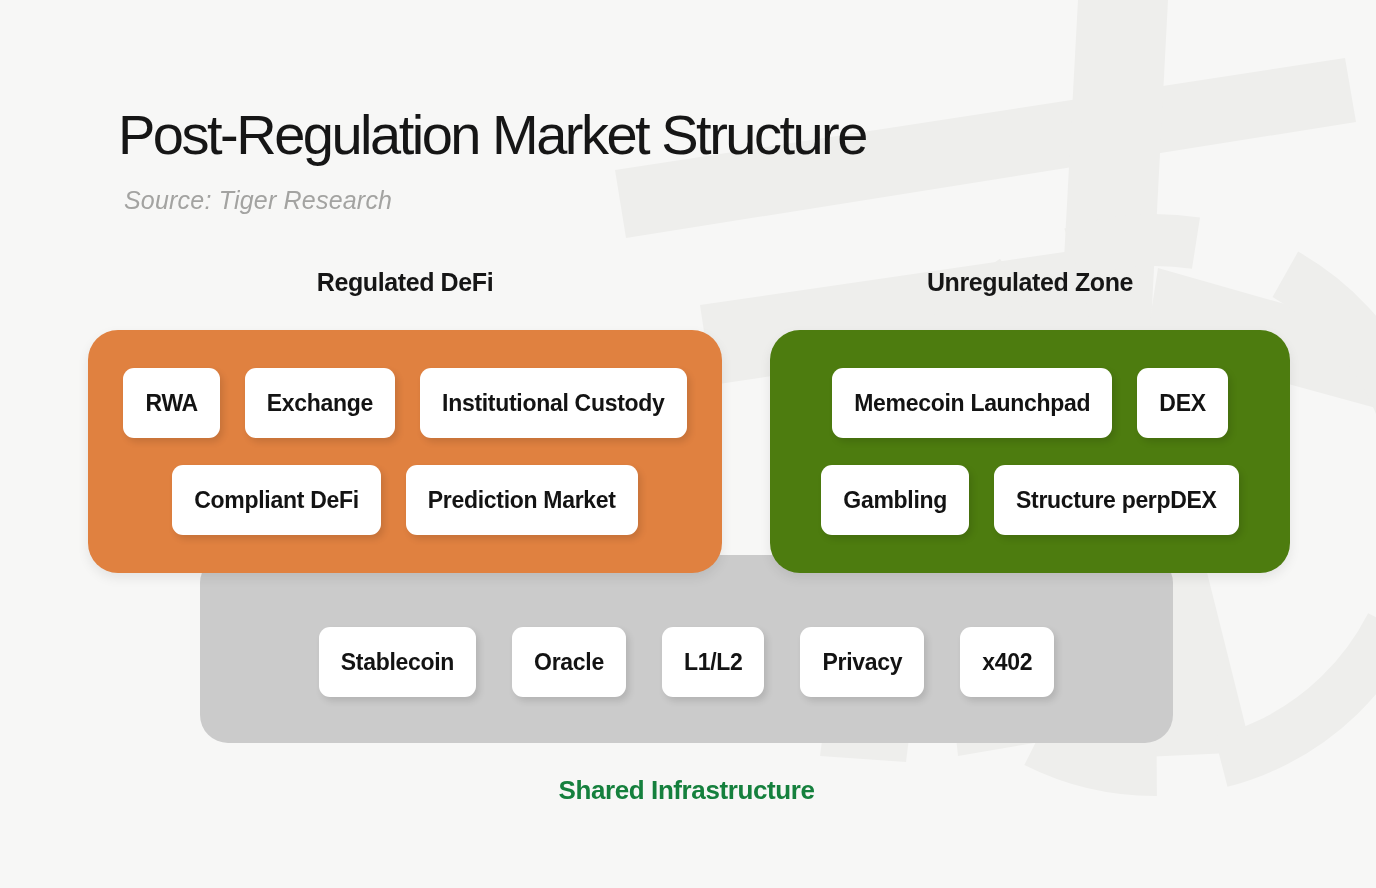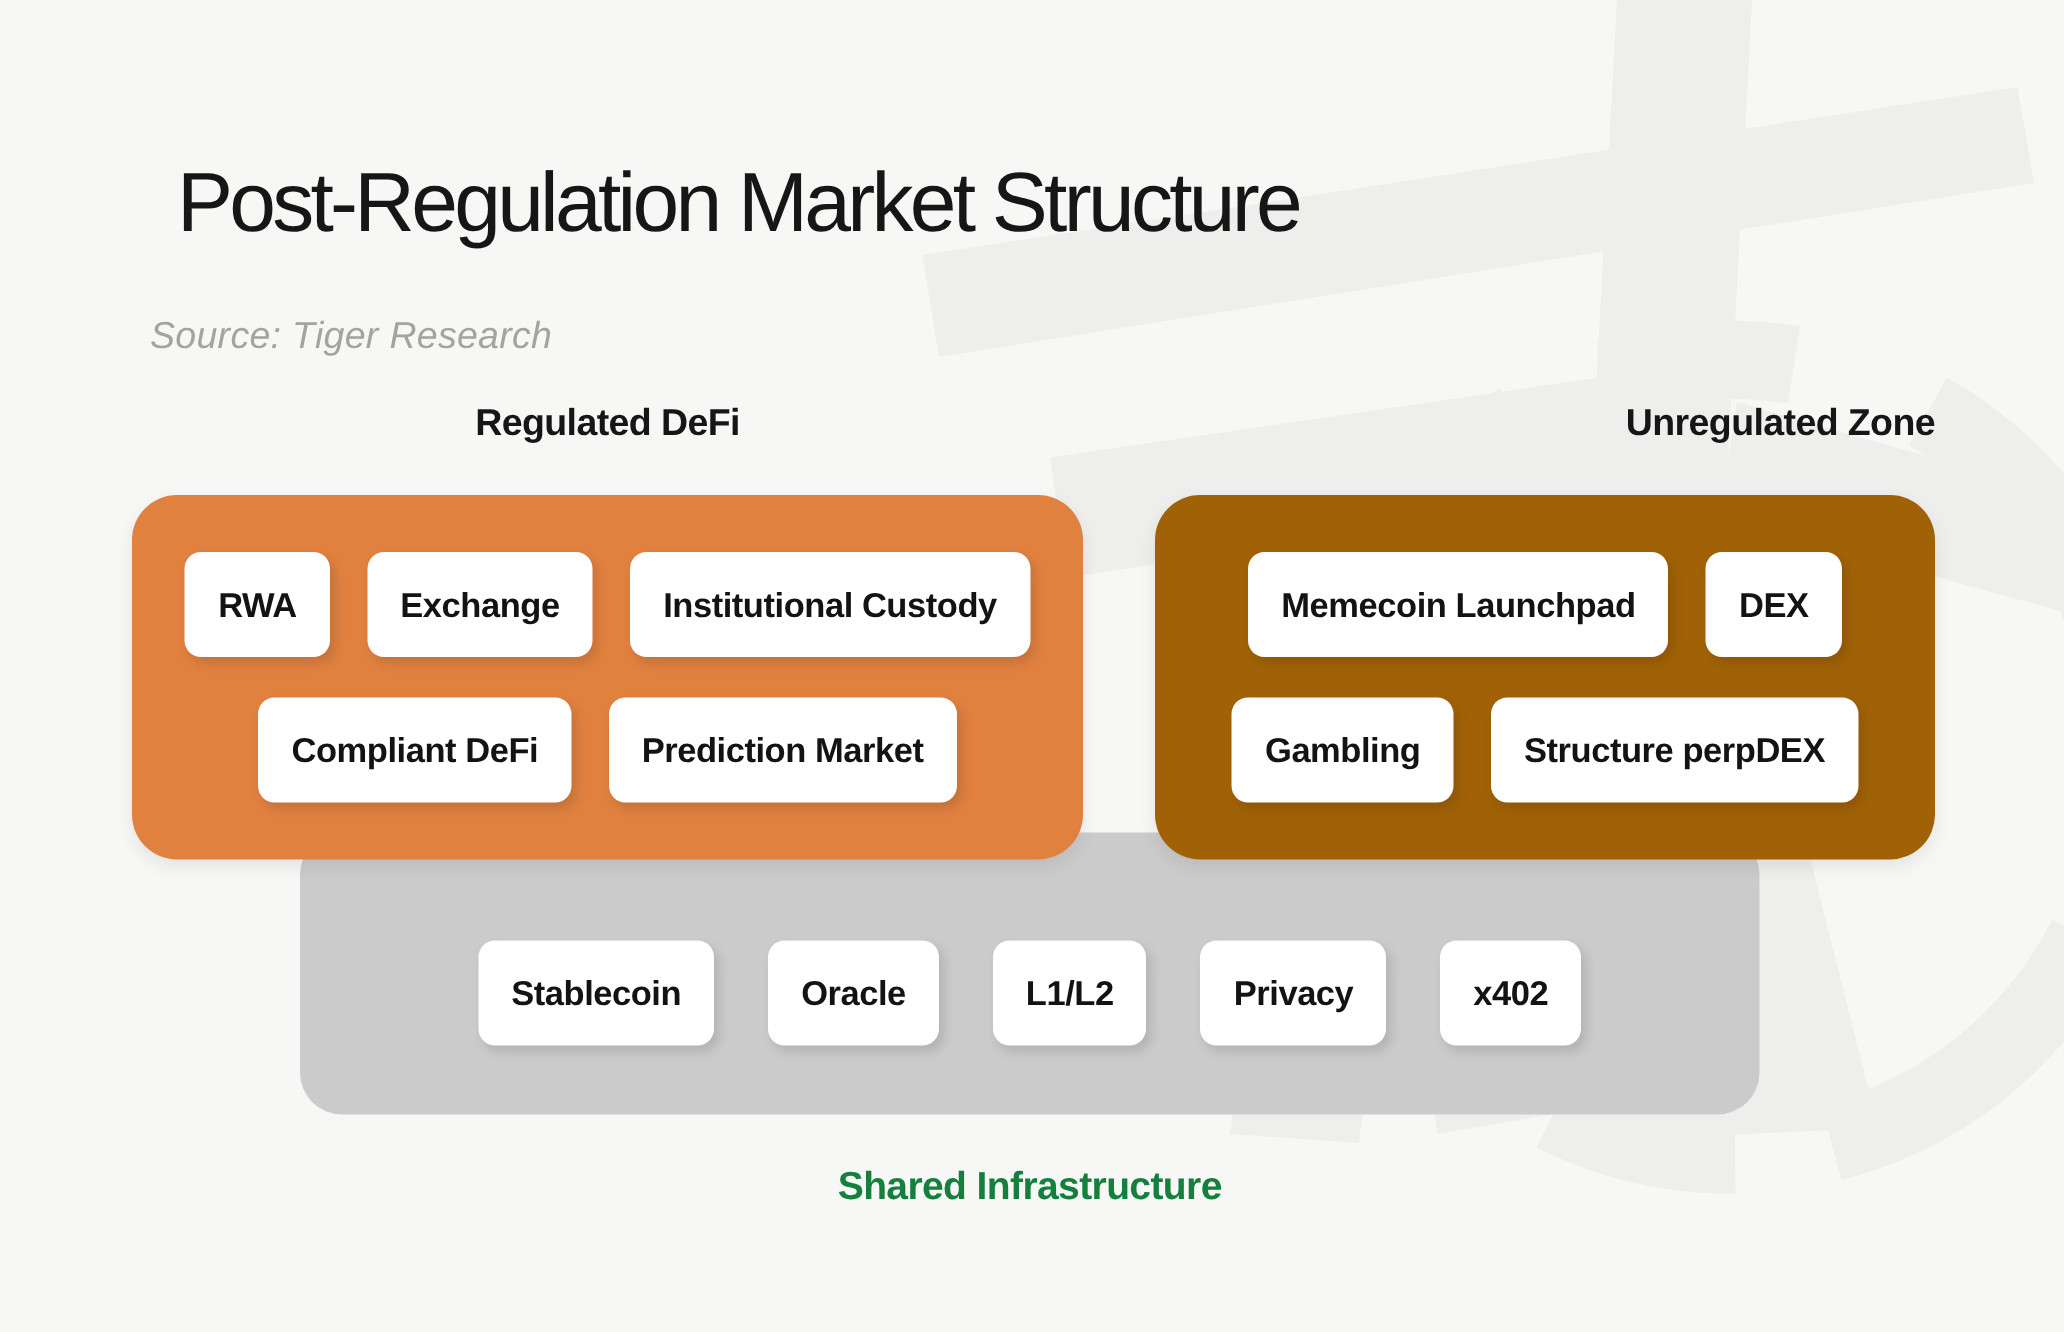--- a/index.html
+++ b/index.html
@@ -27,40 +27,39 @@
     top: 106px;
     font-size: 56px;
     font-weight: normal;
     letter-spacing: -2.5px;
     color: #161616;
     line-height: 1.05;
     white-space: nowrap;
   }
   .source-caption {
     position: absolute;
-    left: 100px;
+    left: 124px;
     top: 186px;
     font-size: 25px;
     font-style: italic;
     color: #A3A3A1;
     letter-spacing: 0.2px;
     white-space: nowrap;
-    margin-top: 24px;
   }
   .zone-label {
     position: absolute;
     top: 268px;
     font-size: 25px;
     font-weight: bold;
     color: #161616;
     letter-spacing: -0.4px;
     text-align: center;
   }
   .zone-label.regulated { left: 88px; width: 634px; }
-  .zone-label.unregulated { left: 770px; width: 520px; text-align: right; }
+  .zone-label.unregulated { left: 770px; width: 520px; }
 
   .shared-band {
     position: absolute;
     left: 200px;
     top: 555px;
     width: 973px;
     height: 188px;
     background: #CBCBCB;
     border-radius: 28px;
     z-index: 1;
@@ -77,21 +76,21 @@
     border-radius: 30px;
     z-index: 2;
     display: flex;
     flex-direction: column;
     justify-content: center;
     align-items: center;
     gap: 27px;
     box-shadow: 0 5px 12px rgba(0,0,0,0.08);
   }
   .zone.orange { left: 88px; width: 634px; background: #E08140; }
-  .zone.dark   { left: 770px; width: 520px; background: #a16207; }
+  .zone.dark   { left: 770px; width: 520px; background: #4d7c0f; }
   .chip-row {
     display: flex;
     justify-content: center;
     gap: 25px;
   }
   .chip {
     height: 70px;
     background: #FFFFFF;
     border-radius: 11px;
     display: flex;

